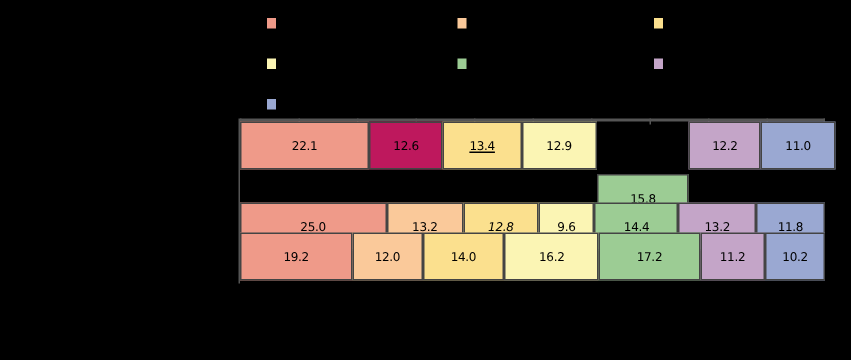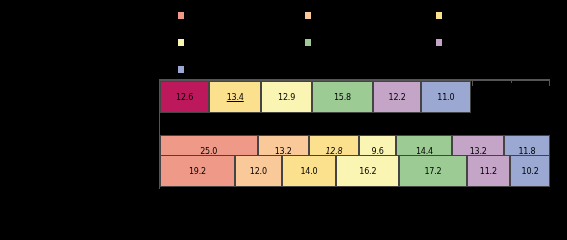--- a/index.html
+++ b/index.html
@@ -99,30 +99,33 @@
       <div class="tick minor" style="left: 195px;"></div>
       <div class="tick major" style="left: 234px;"></div>
       <div class="tick minor" style="left: 273px;"></div>
       <div class="tick major" style="left: 312px;"></div>
       <div class="tick minor" style="left: 351px;"></div>
       <div class="tick major" style="left: 389px;"></div>
     </div>
   <div id="bars">
       <div class="bar b0">
         <div class="ylbl" style="top: 11px; color: rgb(0, 0, 0);">Bar 1</div>
+        <div class="seg" style="background: rgb(239, 154, 137); width: 86.19px;">
+          <span class="seg-lbl">22.1</span>
+        </div>
         <div class="seg" style="background: #be185d; width: 49.14px;">
           <span class="seg-lbl">12.6</span>
         </div>
         <div class="seg" style="background: rgb(251, 224, 142); width: 52.26px; text-decoration: underline;">
           <span class="seg-lbl">13.4</span>
         </div>
         <div class="seg" style="background: rgb(251, 245, 180); width: 50.31px;">
           <span class="seg-lbl">12.9</span>
         </div>
-        <div class="seg" style="background: rgb(156, 204, 148); width: 61.62px;">
+        <div class="seg" style="background: rgb(156, 204, 148); width: 61.62px; margin-top: 35px;">
           <span class="seg-lbl">15.8</span>
         </div>
         <div class="seg" style="background: rgb(196, 165, 200); width: 47.58px;">
           <span class="seg-lbl">12.2</span>
         </div>
         <div class="seg" style="background: rgb(154, 168, 210); width: 50px;">
           <span class="seg-lbl">11.0</span>
         </div>
       </div>
       <div class="bar b1">

